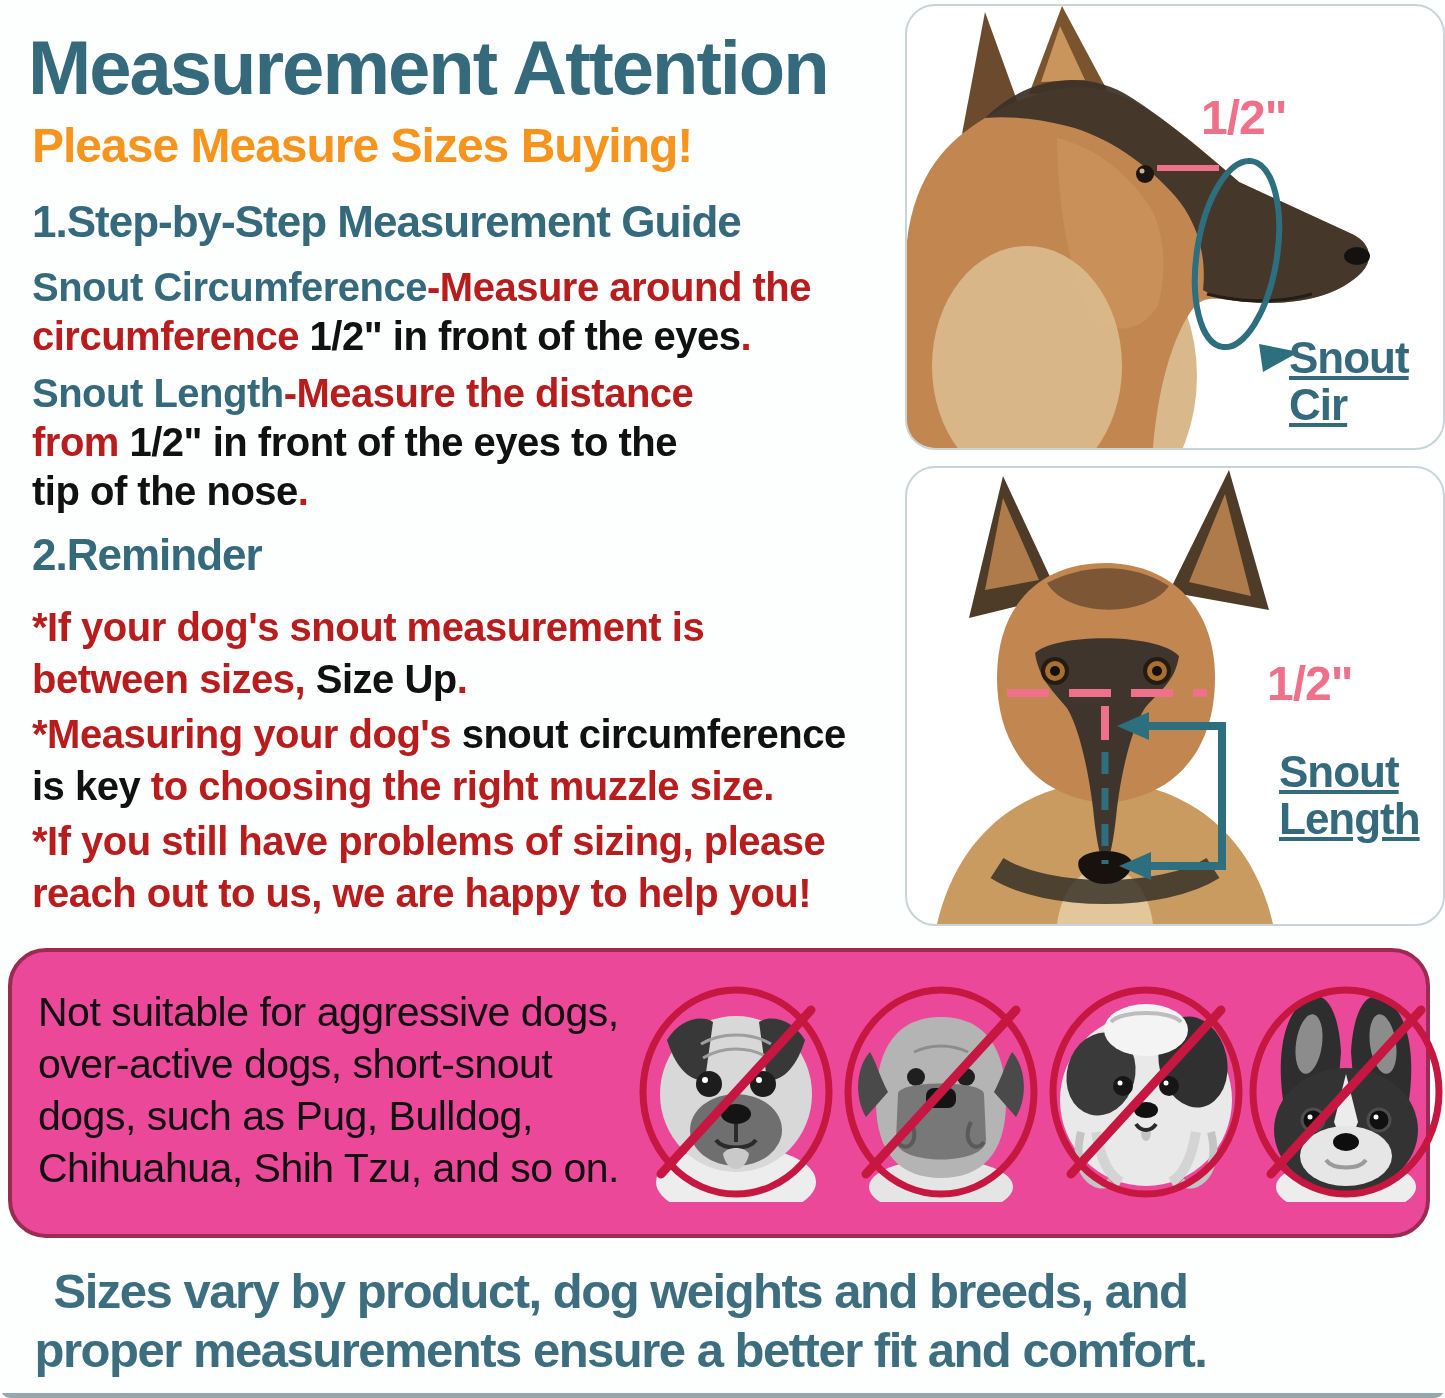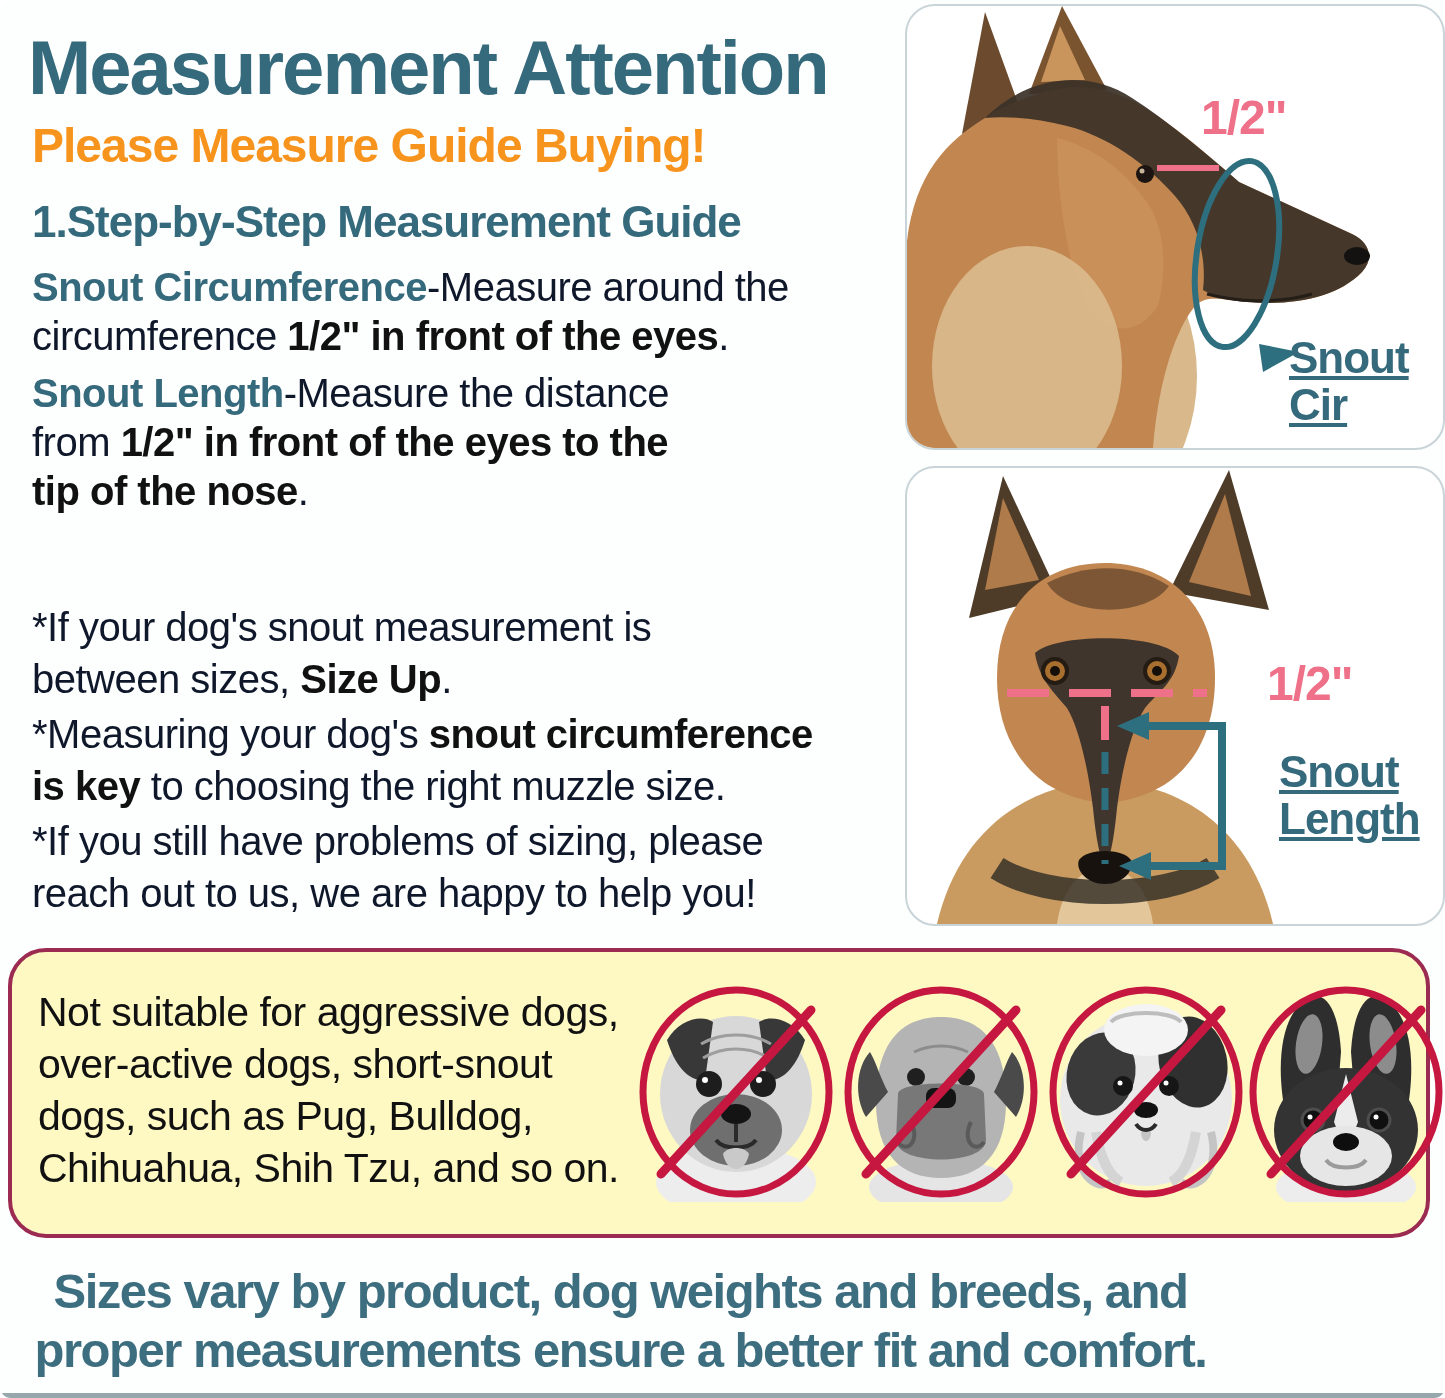--- a/index.html
+++ b/index.html
@@ -16,76 +16,77 @@
   .guide-heading{left:32px;top:197px;}
   .reminder-heading{left:32px;top:530px;}
   .body-block{position:absolute;left:32px;width:890px;font-size:40px;line-height:49px;
          letter-spacing:-0.5px;}
   .guide-block{top:263px;}
   .reminder-block{top:601px;line-height:52px;}
   .para{margin:0;}
   .guide-block .para + .para{margin-top:8px;}
   .reminder-block .para + .para{margin-top:3px;}
   .line{white-space:nowrap;}
-  .run-reg{font-weight:normal;color:#0f172a;text-align:center;}
+  .run-reg{font-weight:bold;color:#b91c1c;text-align:center;}
   .run-bold{font-weight:bold;color:#111111;}
   .run-teal{font-weight:bold;color:#35697C;}
 
   
   .card{position:absolute;background:#ffffff;border:2px solid #C9D4D8;border-radius:30px;
         overflow:hidden;}
   .card-side{left:905px;top:4px;width:536px;height:442px;}
   .card-front{left:905px;top:466px;width:536px;height:456px;}
   .photo-svg{position:absolute;left:0;top:0;}
   .half-label{position:absolute;font-size:48px;font-weight:bold;color:#EF7189;
         letter-spacing:-1px;white-space:nowrap;}
   .card-caption{position:absolute;font-size:44px;font-weight:bold;color:#35697C;
         line-height:47px;letter-spacing:-1px;white-space:nowrap;text-decoration:underline;}
   .card-side .half-label{left:294px;top:84px;}
   .card-side .card-caption{left:382px;top:328px;}
   .card-front .half-label{left:360px;top:188px;}
   .card-front .card-caption{left:372px;top:280px;}
 
   
   .warning-box{position:absolute;left:8px;top:948px;width:1414px;height:282px;
-        border:4px solid #9B2B50;border-radius:38px;background:#fef9c3;}
+        border:4px solid #9B2B50;border-radius:38px;background:#ec4899;}
   .warning-text{position:absolute;left:26px;top:34px;font-size:41px;line-height:52px;
         color:#111111;letter-spacing:-0.5px;}
   .no-sign{position:absolute;top:30px;width:210px;height:220px;}
   .no-sign-1{left:619px;}
   .no-sign-2{left:824px;}
   .no-sign-3{left:1029px;}
   .no-sign-4{left:1229px;}
 
   
   .footer{position:absolute;left:0;top:1262px;width:1241px;text-align:center;
         color:#3D6E7F;font-weight:bold;font-size:49px;line-height:59px;letter-spacing:-1.5px;}
   .bottom-edge{position:absolute;left:0;bottom:0;width:100%;height:5px;background:#97A8AD;}
 </style>
 </head>
 <body>
 
 <div class="page">
 
   <div class="title">Measurement Attention</div>
-  <div class="subtitle">Please Measure Guide Buying!</div>
+  <div class="subtitle">Please Measure Sizes Buying!</div>
 
   <div class="section-heading guide-heading">1.Step-by-Step Measurement Guide</div>
   <div class="body-block guide-block">
     <div class="para">
       <div class="line"><span class="run-teal">Snout Circumference</span><span class="run-reg">-Measure around the</span></div>
       <div class="line"><span class="run-reg">circumference </span><span class="run-bold">1/2" in front of the eyes</span><span class="run-reg">.</span></div>
     </div>
     <div class="para">
       <div class="line"><span class="run-teal">Snout Length</span><span class="run-reg">-Measure the distance</span></div>
       <div class="line"><span class="run-reg">from </span><span class="run-bold">1/2" in front of the eyes to the</span></div>
       <div class="line"><span class="run-bold">tip of the nose</span><span class="run-reg">.</span></div>
     </div>
   </div>
 
+  <div class="section-heading reminder-heading">2.Reminder</div>
   <div class="body-block reminder-block">
     <div class="para">
       <div class="line"><span class="run-reg">*If your dog's snout measurement is</span></div>
       <div class="line"><span class="run-reg">between sizes, </span><span class="run-bold">Size Up</span><span class="run-reg">.</span></div>
     </div>
     <div class="para">
       <div class="line"><span class="run-reg">*Measuring your dog's </span><span class="run-bold">snout circumference</span></div>
       <div class="line"><span class="run-bold">is key</span><span class="run-reg"> to choosing the right muzzle size.</span></div>
     </div>
     <div class="para">

